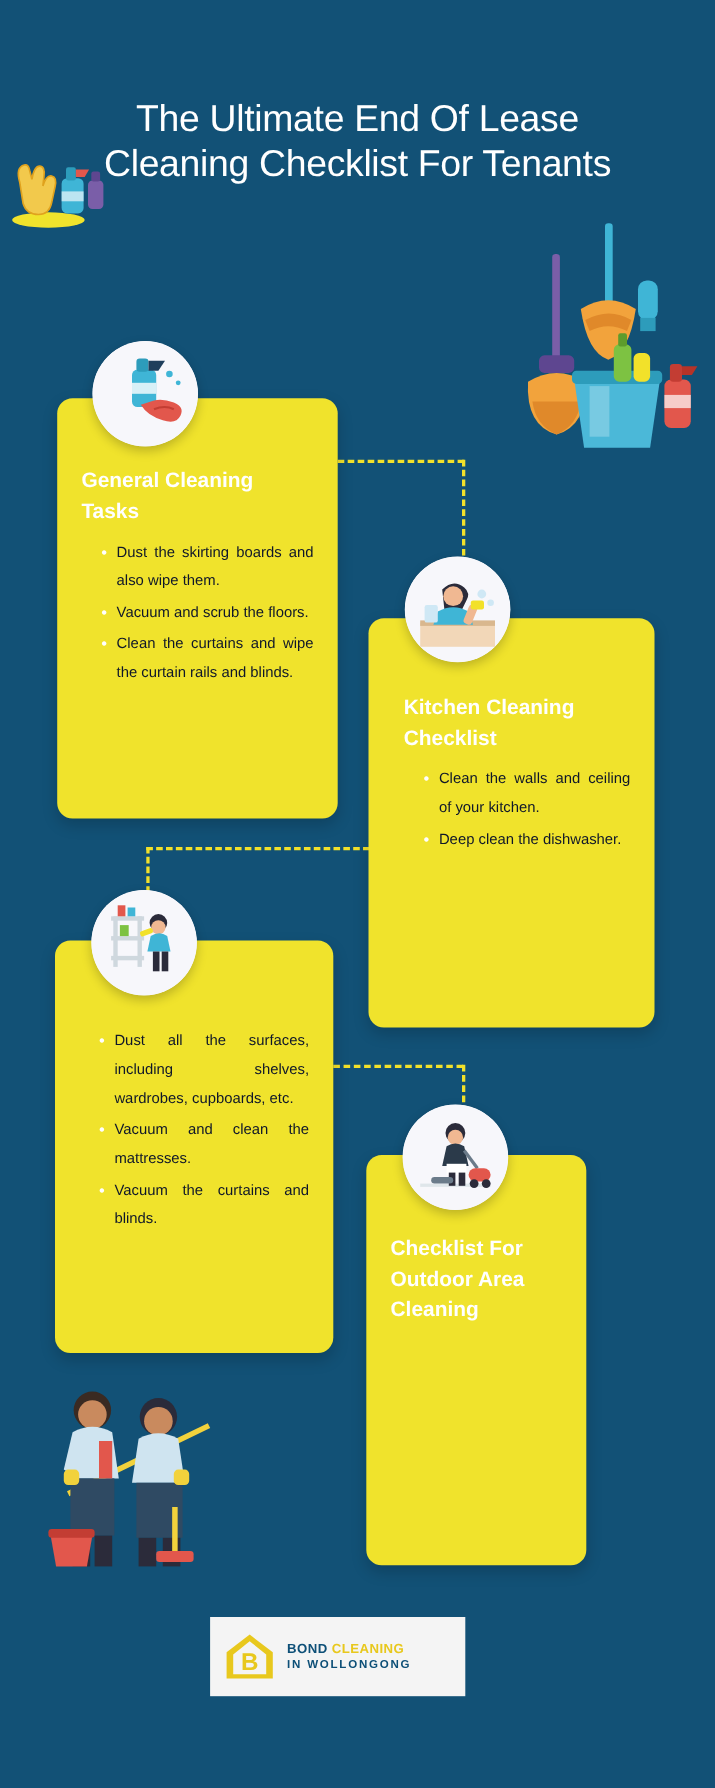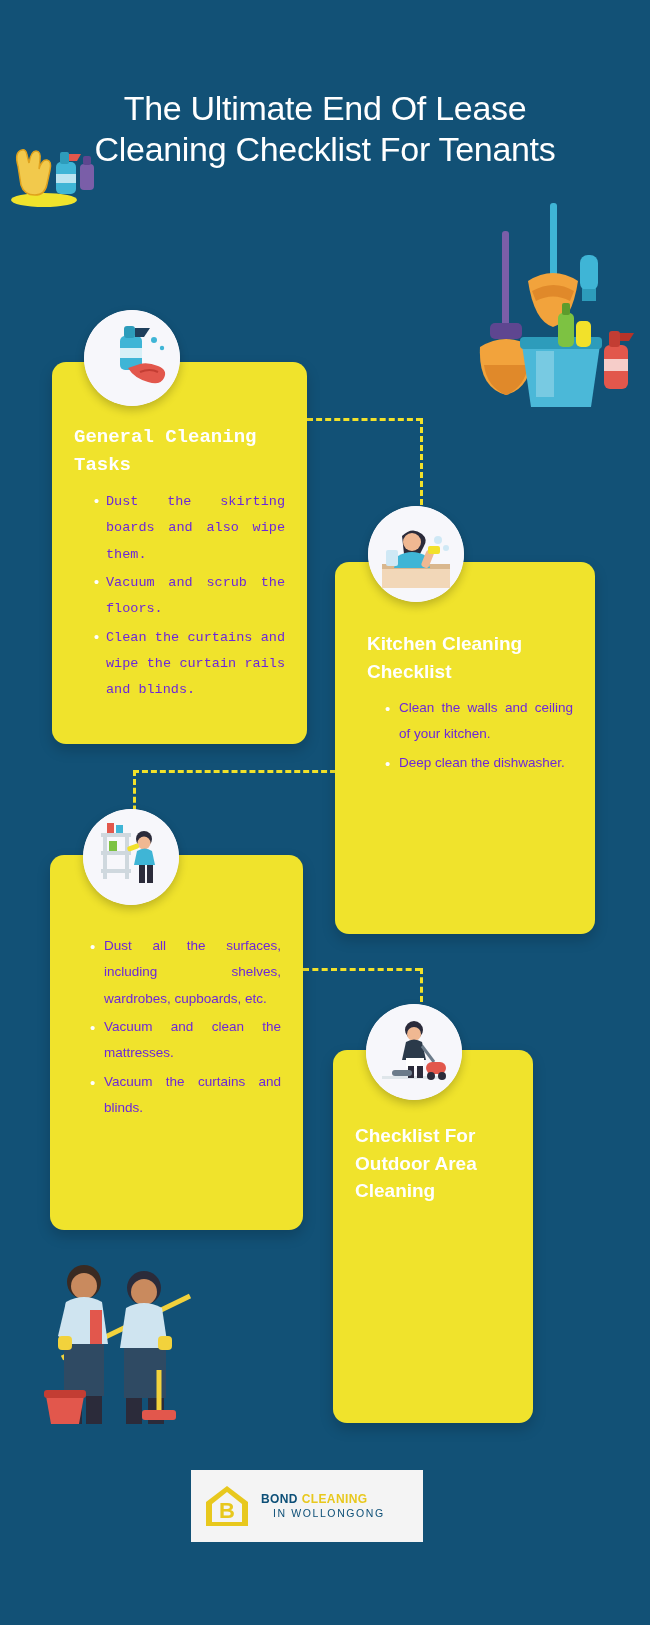--- a/index.html
+++ b/index.html
@@ -80,39 +80,39 @@
     line-height: 1.45;
     font-weight: bold;
   }
   .card ul {
     margin: 10px 0 0 0;
     padding-left: 18px;
     list-style: none;
   }
   .card li {
     position: relative;
-    color: #6d28d9;
+    color: #0f172a;
     font-size: 13.5px;
     line-height: 1.95;
     text-align: justify;
     margin-bottom: 2px;
     padding-left: 14px;
   }
   .card li:before {
     content: "\2022";
     position: absolute;
     left: 0;
     top: -1px;
     color: #ffffff;
     font-size: 15px;
   }
 
   
   #card-general { left: 52px; top: 362px; width: 255px; height: 382px; }
-  #card-general .card-inner { padding-top: 62px; font-family: Liberation Mono, monospace; }
+  #card-general .card-inner { padding-top: 62px; }
 
   #card-kitchen { left: 335px; top: 562px; width: 250px; height: 372px; padding-left: 10px; }
   #card-kitchen .card-inner { padding-top: 68px; }
 
   #card-bedroom { left: 50px; top: 855px; width: 253px; height: 375px; }
   #card-bedroom .card-inner { padding-top: 68px; }
 
   #card-outdoor { left: 333px; top: 1050px; width: 200px; height: 373px; }
   #card-outdoor .card-inner { padding-top: 72px; }
 
@@ -156,25 +156,24 @@
   }
   .logo-line1 {
     font-size: 12px;
     font-weight: bold;
     letter-spacing: 0.4px;
   }
   .logo-line1 .bond { color: #0d4f77; }
   .logo-line1 .cleaning { color: #e8c81d; }
   .logo-line2 {
     font-size: 10.5px;
-    font-weight: normal;
+    font-weight: bold;
     letter-spacing: 1.6px;
     color: #0d4f77;
     margin-top: 3px;
-    margin-left: 12px;
   }
 </style>
 </head>
 <body>
 
 <div class="infographic">
 
   <div class="title">The Ultimate End Of Lease Cleaning Checklist For Tenants</div>
 
   <div class="art art-gloves">

